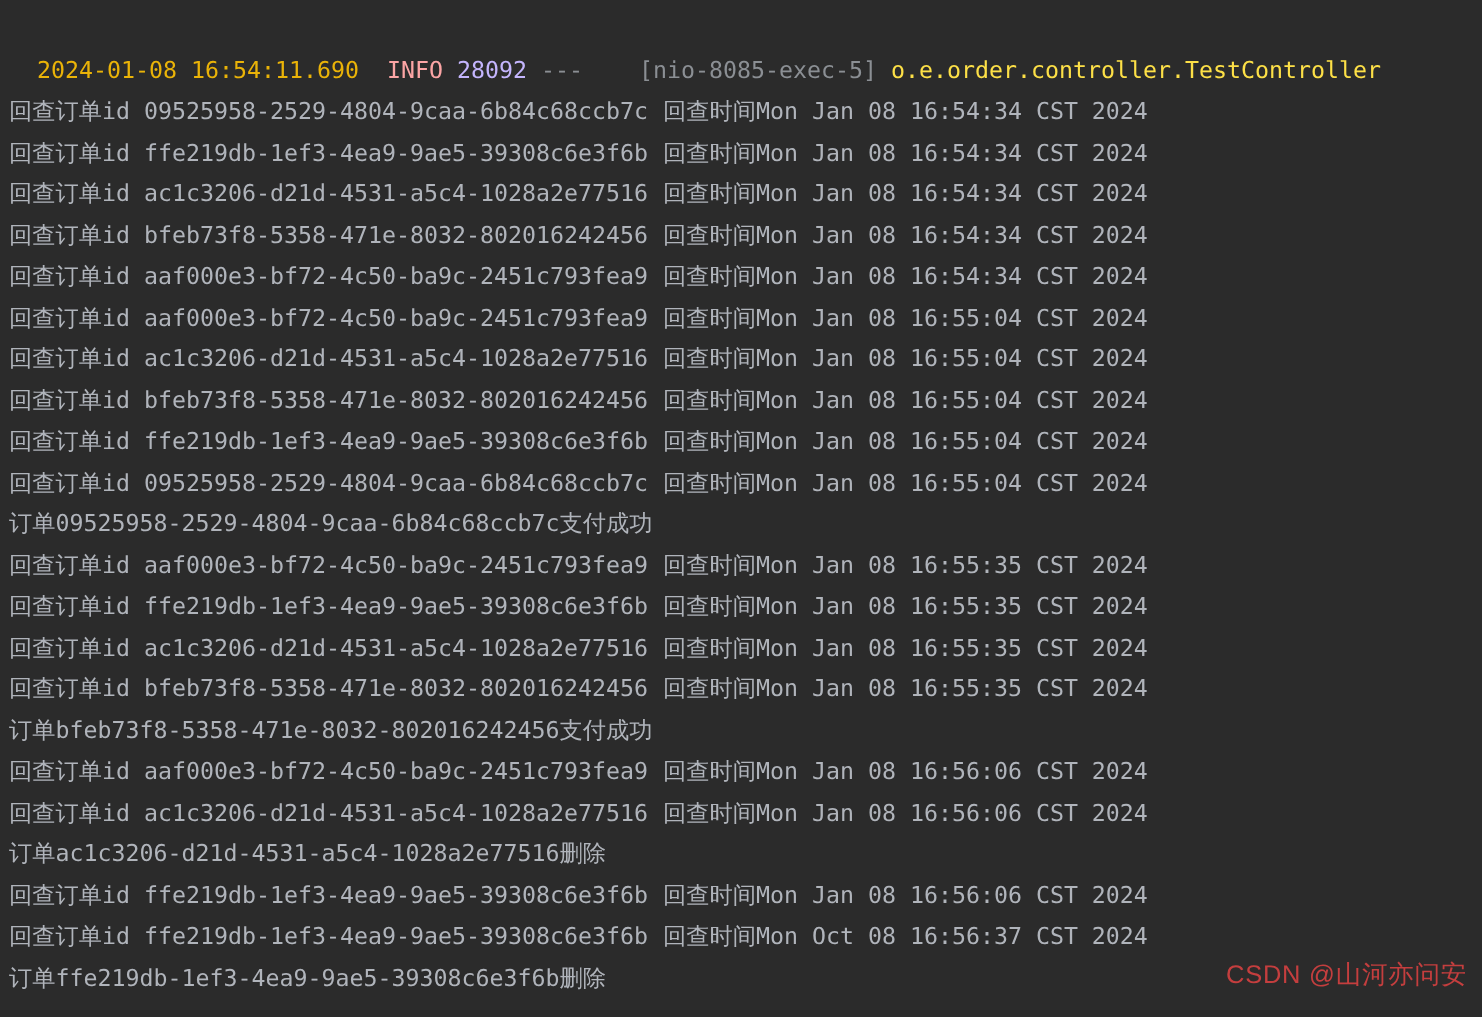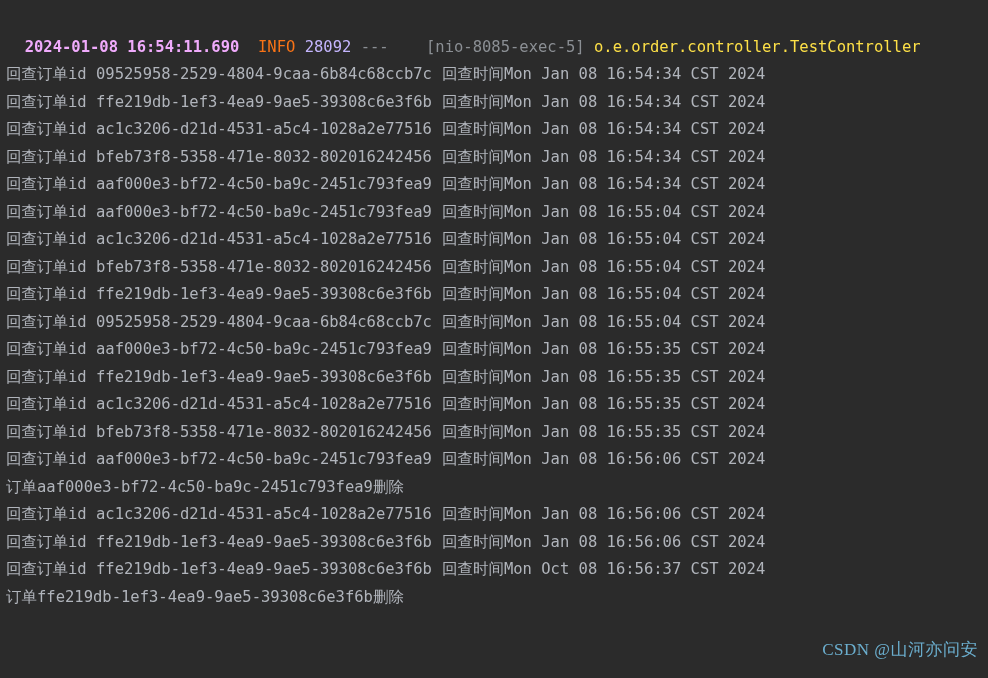--- a/index.html
+++ b/index.html
@@ -9,35 +9,35 @@
       height: 678px;
       font-family: "Consolas", "Menlo", "DejaVu Sans Mono", monospace;
       font-size: 15.5px;
       line-height: 27.5px;
       padding: 6px 6px;
       position: relative;
       overflow: hidden;
       color: #aaaeb4;
     }
     .header-line { white-space: pre; }
-    .ts { color: #f0abfc; font-weight: bold; }
-    .info { color: #f97316; }
+    .ts { color: #eab308; }
+    .info { color: #fca5a5; }
     .pid { color: #c4b5fd; }
     .sep { color: #8b8f94; }
     .thread { color: #8b8f94; margin-left: 28px; }
     .logger { color: #fde047; }
     .log-line { white-space: pre; color: #b0b4bb; }
     .log-line .seg2 { margin-left: 10px; }
     .watermark {
       position: absolute;
       right: 10px;
       bottom: 15px;
-      color: #7dd3fc;
+      color: #ef4444;
       opacity: 0.78;
-      font-family: Liberation Serif, serif;
+      font-family: Liberation Sans, sans-serif;
       font-size: 17px;
       letter-spacing: 0.5px;
     }
   </style>
 </head>
 <body>
 
 <div class="header-line">
   <span class="ts">2024-01-08 16:54:11.690</span>  <span class="info">INFO</span> <span class="pid">28092</span> <span class="sep">---</span> <span class="thread">[nio-8085-exec-5]</span> <span class="logger">o.e.order.controller.TestController</span>
 </div>
@@ -46,25 +46,27 @@
     <div class="log-line"><span>回查订单id 09525958-2529-4804-9caa-6b84c68ccb7c</span><span class="seg2">回查时间Mon Jan 08 16:54:34 CST 2024</span></div>
     <div class="log-line"><span>回查订单id ffe219db-1ef3-4ea9-9ae5-39308c6e3f6b</span><span class="seg2">回查时间Mon Jan 08 16:54:34 CST 2024</span></div>
     <div class="log-line"><span>回查订单id ac1c3206-d21d-4531-a5c4-1028a2e77516</span><span class="seg2">回查时间Mon Jan 08 16:54:34 CST 2024</span></div>
     <div class="log-line"><span>回查订单id bfeb73f8-5358-471e-8032-802016242456</span><span class="seg2">回查时间Mon Jan 08 16:54:34 CST 2024</span></div>
     <div class="log-line"><span>回查订单id aaf000e3-bf72-4c50-ba9c-2451c793fea9</span><span class="seg2">回查时间Mon Jan 08 16:54:34 CST 2024</span></div>
     <div class="log-line"><span>回查订单id aaf000e3-bf72-4c50-ba9c-2451c793fea9</span><span class="seg2">回查时间Mon Jan 08 16:55:04 CST 2024</span></div>
     <div class="log-line"><span>回查订单id ac1c3206-d21d-4531-a5c4-1028a2e77516</span><span class="seg2">回查时间Mon Jan 08 16:55:04 CST 2024</span></div>
     <div class="log-line"><span>回查订单id bfeb73f8-5358-471e-8032-802016242456</span><span class="seg2">回查时间Mon Jan 08 16:55:04 CST 2024</span></div>
     <div class="log-line"><span>回查订单id ffe219db-1ef3-4ea9-9ae5-39308c6e3f6b</span><span class="seg2">回查时间Mon Jan 08 16:55:04 CST 2024</span></div>
     <div class="log-line"><span>回查订单id 09525958-2529-4804-9caa-6b84c68ccb7c</span><span class="seg2">回查时间Mon Jan 08 16:55:04 CST 2024</span></div>
+    <div class="log-line">订单09525958-2529-4804-9caa-6b84c68ccb7c支付成功</div>
     <div class="log-line"><span>回查订单id aaf000e3-bf72-4c50-ba9c-2451c793fea9</span><span class="seg2">回查时间Mon Jan 08 16:55:35 CST 2024</span></div>
     <div class="log-line"><span>回查订单id ffe219db-1ef3-4ea9-9ae5-39308c6e3f6b</span><span class="seg2">回查时间Mon Jan 08 16:55:35 CST 2024</span></div>
     <div class="log-line"><span>回查订单id ac1c3206-d21d-4531-a5c4-1028a2e77516</span><span class="seg2">回查时间Mon Jan 08 16:55:35 CST 2024</span></div>
     <div class="log-line"><span>回查订单id bfeb73f8-5358-471e-8032-802016242456</span><span class="seg2">回查时间Mon Jan 08 16:55:35 CST 2024</span></div>
+    <div class="log-line">订单bfeb73f8-5358-471e-8032-802016242456支付成功</div>
     <div class="log-line"><span>回查订单id aaf000e3-bf72-4c50-ba9c-2451c793fea9</span><span class="seg2">回查时间Mon Jan 08 16:56:06 CST 2024</span></div>
-    <div class="log-line">订单aaf000e3-bf72-4c50-ba9c-2451c793fea9删除</div>
     <div class="log-line"><span>回查订单id ac1c3206-d21d-4531-a5c4-1028a2e77516</span><span class="seg2">回查时间Mon Jan 08 16:56:06 CST 2024</span></div>
+    <div class="log-line">订单ac1c3206-d21d-4531-a5c4-1028a2e77516删除</div>
     <div class="log-line"><span>回查订单id ffe219db-1ef3-4ea9-9ae5-39308c6e3f6b</span><span class="seg2">回查时间Mon Jan 08 16:56:06 CST 2024</span></div>
     <div class="log-line"><span>回查订单id ffe219db-1ef3-4ea9-9ae5-39308c6e3f6b</span><span class="seg2">回查时间Mon Oct 08 16:56:37 CST 2024</span></div>
     <div class="log-line">订单ffe219db-1ef3-4ea9-9ae5-39308c6e3f6b删除</div>
   </div>
 
 <div class="watermark">CSDN @山河亦问安</div>
 
 </body></html>

